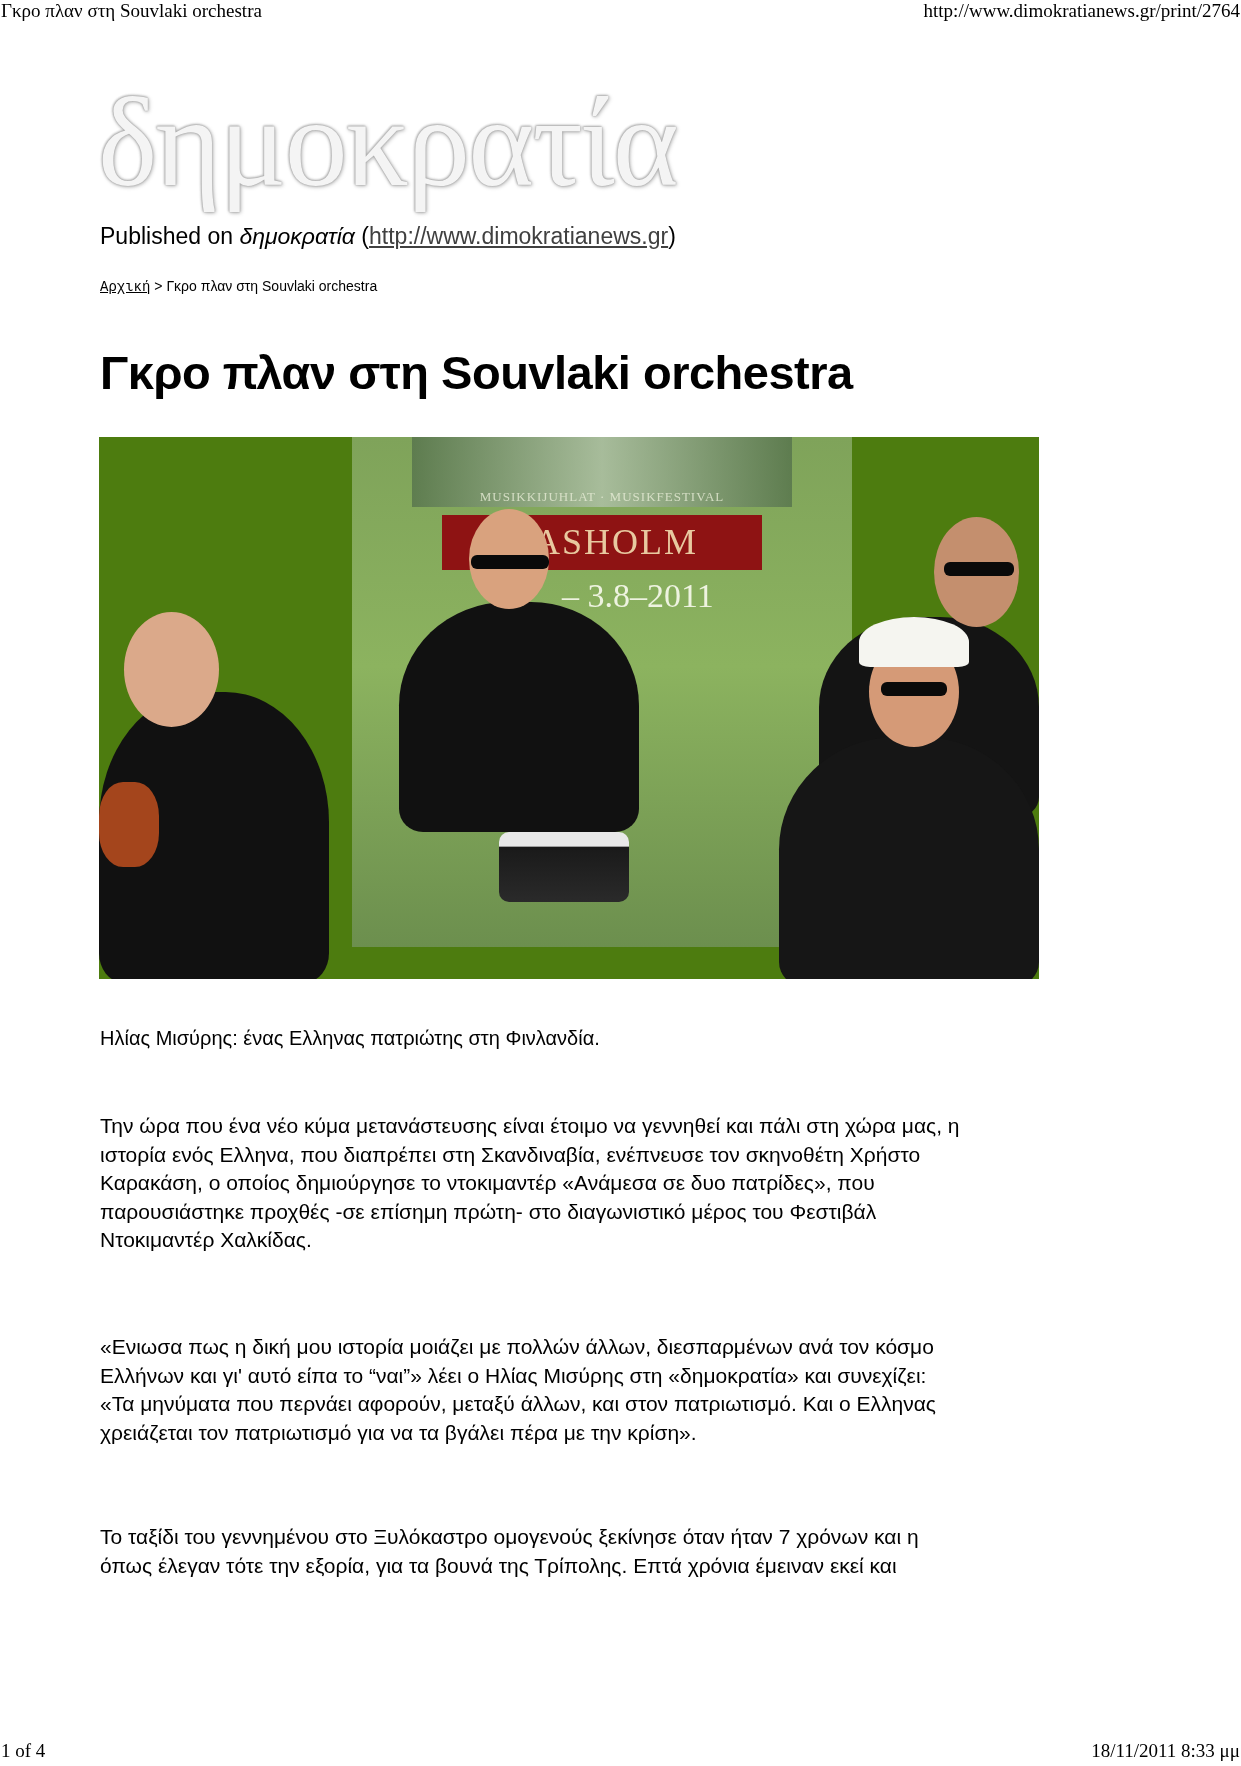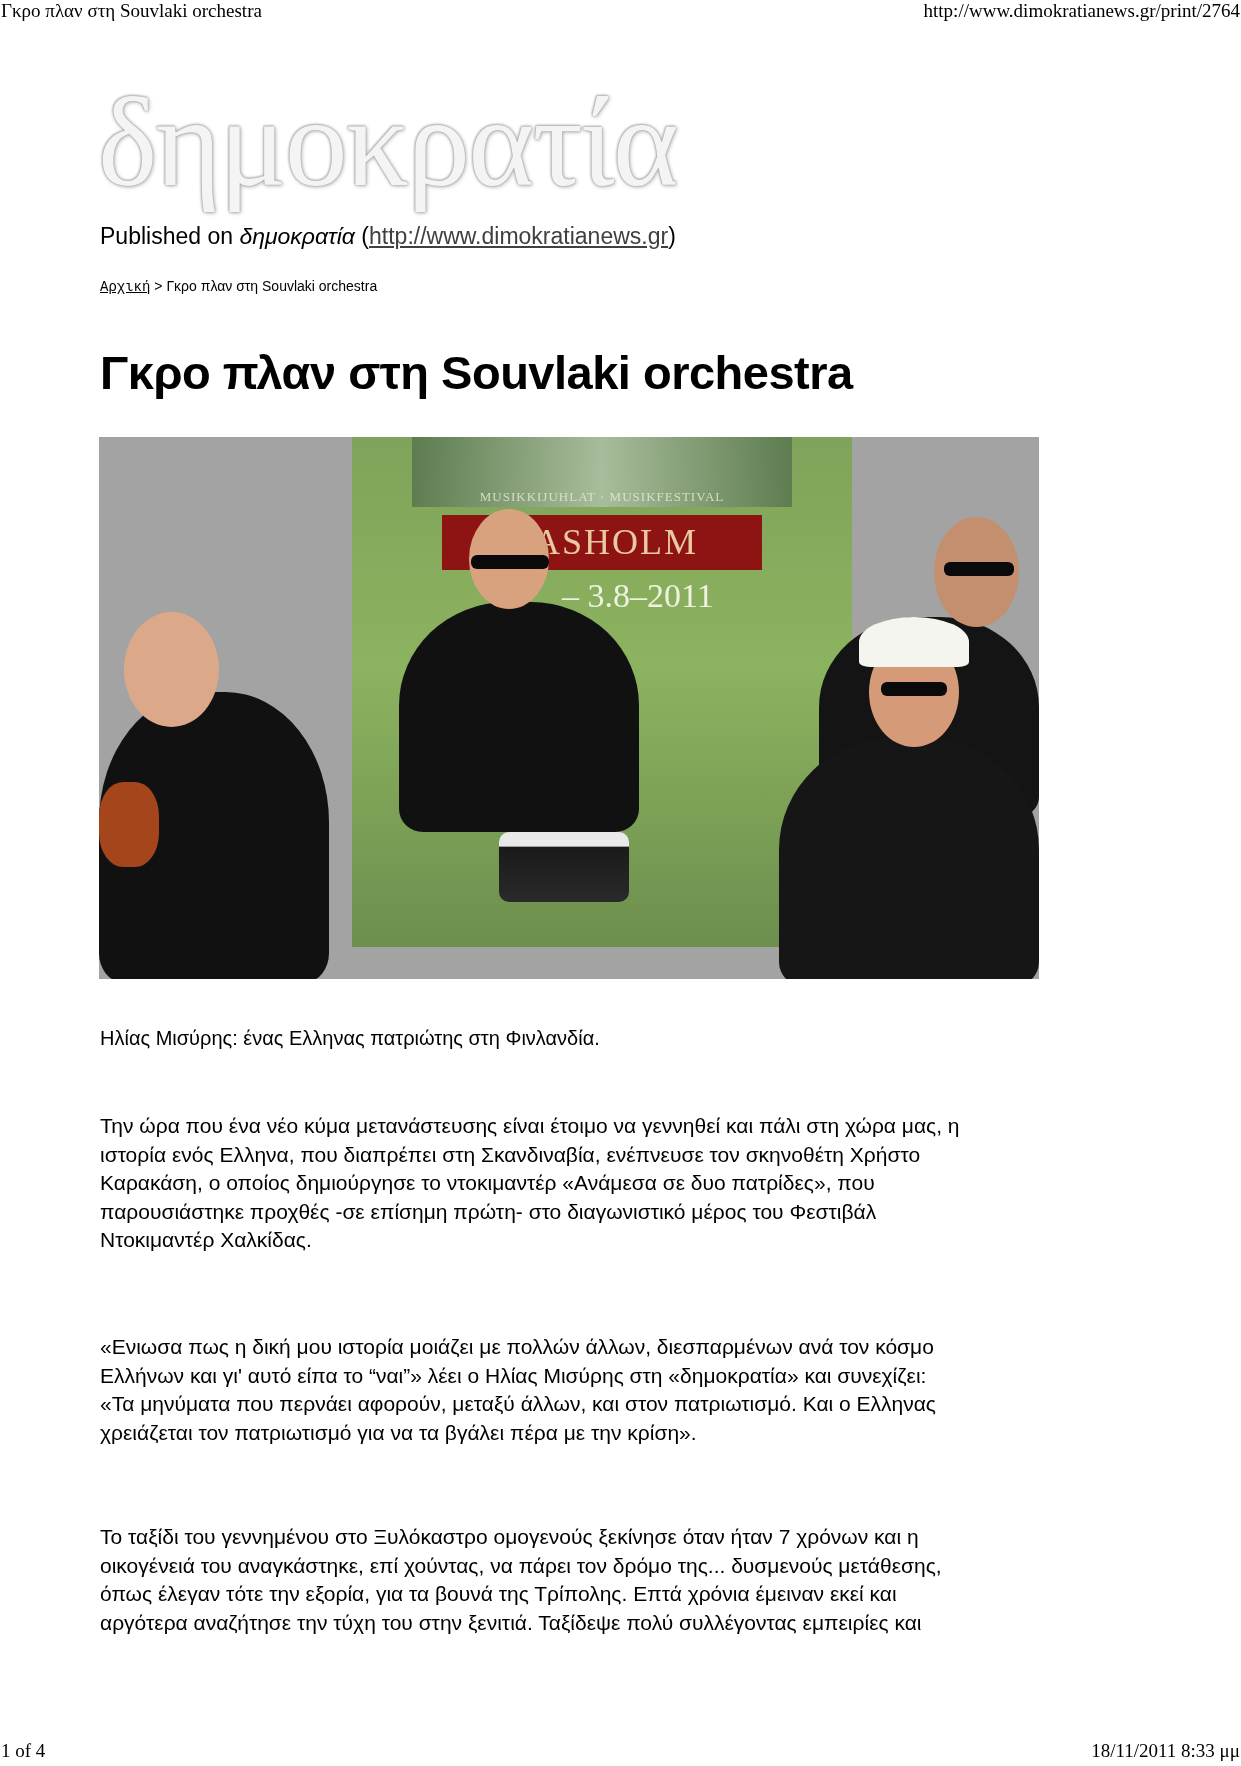--- a/index.html
+++ b/index.html
@@ -41,21 +41,21 @@
     .breadcrumb a { color: #000; text-decoration: underline; font-family: Liberation Mono, monospace; }
 
     .article-title {
       position: absolute; left: 100px; top: 345px; margin: 0;
       font-size: 47px; line-height: 56px; font-weight: bold; letter-spacing: -0.5px;
       white-space: nowrap;
     }
 
     .photo {
       position: absolute; left: 99px; top: 437px; width: 940px; height: 542px;
-      overflow: hidden; background: #a3a3a3;
+      overflow: hidden; background: #4d7c0f;
     }
     .photo .poster {
       position: absolute; left: 253px; top: 0; width: 500px; height: 510px;
       background: linear-gradient(180deg, #7fa35a 0%, #8cb35f 45%, #6c8f4e 100%);
     }
     .photo .poster-window {
       position: absolute; left: 60px; top: 0; width: 380px; height: 70px;
       background: linear-gradient(90deg, #4f6b4a, #b8c6b6 50%, #4f6b4a);
       opacity: 0.7;
     }
@@ -169,21 +169,19 @@
 
 <div class="paragraph p2">
   <span class="line">«Ενιωσα πως η δική μου ιστορία μοιάζει με πολλών άλλων, διεσπαρμένων ανά τον κόσμο</span>
   <span class="line">Ελλήνων και γι' αυτό είπα το “ναι”» λέει ο Ηλίας Μισύρης στη «δημοκρατία» και συνεχίζει:</span>
   <span class="line">«Τα μηνύματα που περνάει αφορούν, μεταξύ άλλων, και στον πατριωτισμό. Και ο Ελληνας</span>
   <span class="line">χρειάζεται τον πατριωτισμό για να τα βγάλει πέρα με την κρίση».</span>
 </div>
 
 <div class="paragraph p3">
   <span class="line">Το ταξίδι του γεννημένου στο Ξυλόκαστρο ομογενούς ξεκίνησε όταν ήταν 7 χρόνων και η</span>
-  <span class="line">οικογένειά του αναγκάστηκε, επί χούντας, να πάρει τον δρόμο της... δυσμενούς μετάθεσης,</span>
   <span class="line">όπως έλεγαν τότε την εξορία, για τα βουνά της Τρίπολης. Επτά χρόνια έμειναν εκεί και</span>
-  <span class="line">αργότερα αναζήτησε την τύχη του στην ξενιτιά. Ταξίδεψε πολύ συλλέγοντας εμπειρίες και</span>
 </div>
 
 <div class="print-footer">
   <span class="left">1 of 4</span>
   <span class="right">18/11/2011 8:33 μμ</span>
 </div>
 
 </body></html>

